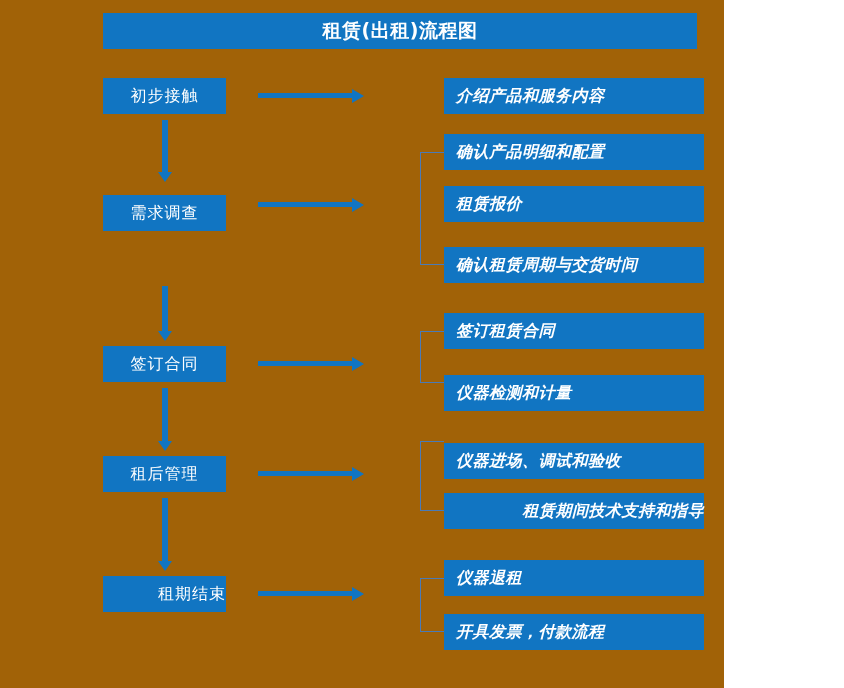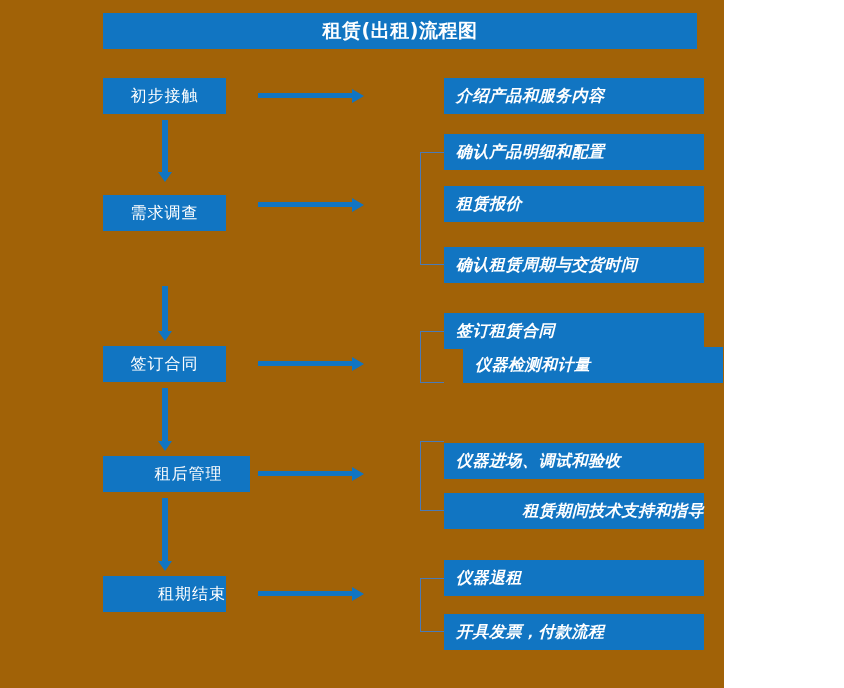--- a/index.html
+++ b/index.html
@@ -162,21 +162,21 @@
 
   <div class="stage-box" style="top:78px;">
     <span class="stage-label">初步接触</span>
   </div>
   <div class="stage-box" style="top:187px;margin-top:8px;">
     <span class="stage-label">需求调查</span>
   </div>
   <div class="stage-box" style="top:346px;">
     <span class="stage-label">签订合同</span>
   </div>
-  <div class="stage-box" style="top:456px;padding-left:24px;">
+  <div class="stage-box" style="top:456px;">
     <span class="stage-label">租后管理</span>
   </div>
   <div class="stage-box" style="top:576px;justify-content:flex-end;">
     <span class="stage-label">租期结束</span>
   </div>
 
   <div class="v-arrow" style="top:120px; height:62px;">
     <div class="shaft" style="height:52px;"></div>
     <div class="head" style="top:52px;"></div>
   </div>
@@ -243,21 +243,21 @@
   </div>
   <div class="detail-box" style="top:186px;">
     <span class="detail-label">租赁报价</span>
   </div>
   <div class="detail-box" style="top:247px;">
     <span class="detail-label">确认租赁周期与交货时间</span>
   </div>
   <div class="detail-box" style="top:313px;">
     <span class="detail-label">签订租赁合同</span>
   </div>
-  <div class="detail-box" style="top:347px;margin-left:19px;">
+  <div class="detail-box" style="top:375px;">
     <span class="detail-label">仪器检测和计量</span>
   </div>
   <div class="detail-box" style="top:423px;margin-top:20px;">
     <span class="detail-label">仪器进场、调试和验收</span>
   </div>
   <div class="detail-box" style="top:493px;justify-content:flex-end;">
     <span class="detail-label">租赁期间技术支持和指导</span>
   </div>
   <div class="detail-box" style="top:560px;text-align:right;">
     <span class="detail-label">仪器退租</span>

